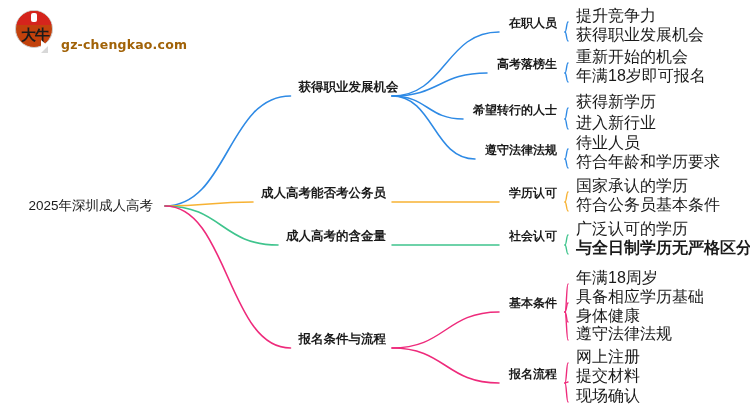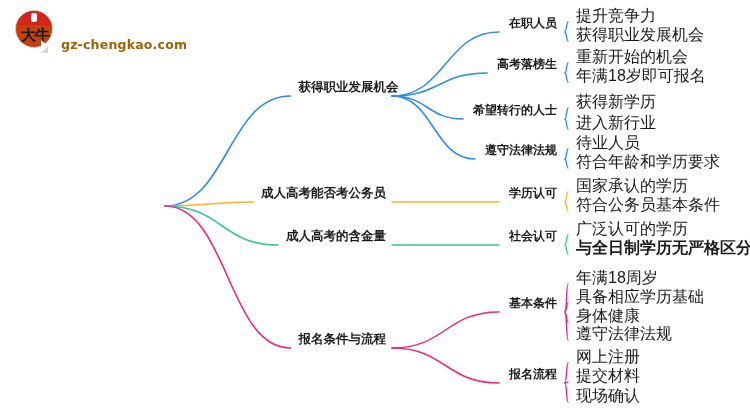--- a/index.html
+++ b/index.html
@@ -136,20 +136,21 @@
     <div class="bubble">
       <div class="disc">
         <div class="cap"></div>
         <div class="mk">大牛</div>
       </div>
       <div class="tail"></div>
     </div>
     <div class="logo-sub">gz-chengkao.com</div>
   </div>
 
+<div class="node root" style="left: 28.4531px; top: 199px;">2025年深圳成人高考</div>
     <div class="node lvl1" style="left: 298.5px; top: 81px;">获得职业发展机会</div>
     <div class="node lvl2" style="left: 509px; top: 17px;">在职人员</div>
     <div class="node leaf" style="left: 576px; top: 8px;">提升竞争力</div>
     <div class="node leaf" style="left: 576px; top: 27px;">获得职业发展机会</div>
     <div class="node lvl2" style="left: 497px; top: 58px;">高考落榜生</div>
     <div class="node leaf" style="left: 576px; top: 49px;">重新开始的机会</div>
     <div class="node leaf" style="left: 576px; top: 68px;">年满18岁即可报名</div>
     <div class="node lvl2" style="left: 473px; top: 104px;">希望转行的人士</div>
     <div class="node leaf" style="left: 576px; top: 94px;">获得新学历</div>
     <div class="node leaf" style="left: 576px; top: 115px;">进入新行业</div>

